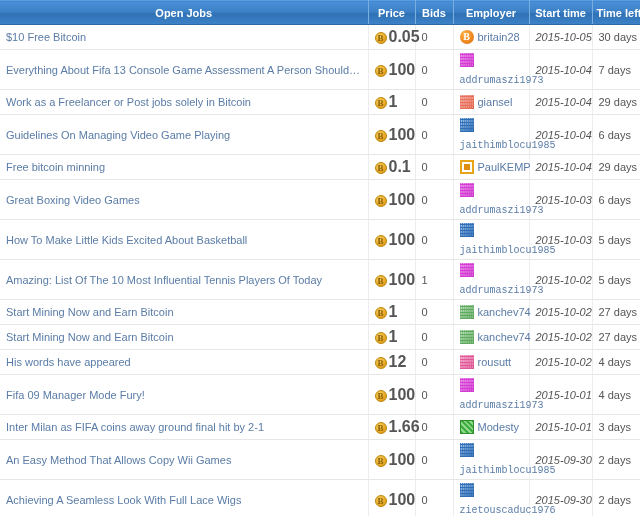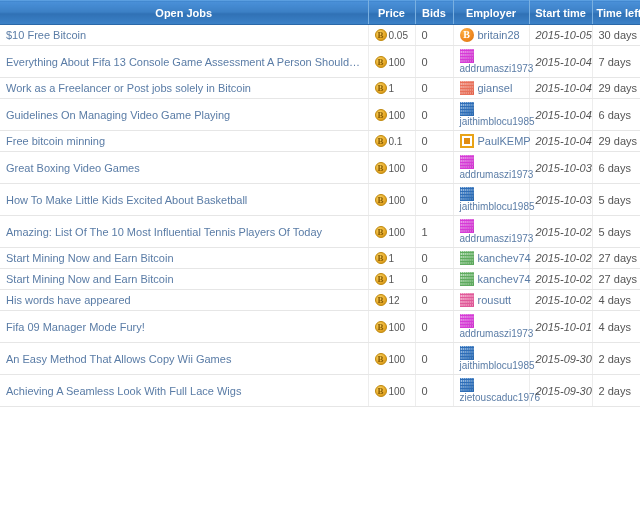--- a/index.html
+++ b/index.html
@@ -108,33 +108,34 @@
     content: "B";
     position: absolute;
     left: 0; right: 0; top: -1px;
     text-align: center;
     font-family: "Liberation Serif", serif;
     font-size: 9px;
     font-weight: bold;
     color: #8a5f06;
     line-height: 12px;
   }
-  .price-val { font-size: 10px; }
+  .price-val { font-size: 16px; font-weight: bold; }
 
   
   .emp-inline {
     display: flex;
     align-items: center;
     gap: 4px;
   }
   .emp-stacked {
     display: flex;
     flex-direction: column;
     align-items: flex-start;
-    gap: 0px;
+    gap: 8px;
+    font-family: Liberation Mono, monospace;
   }
   .avatar {
     width: 14px;
     height: 14px;
     flex: 0 0 14px;
     background-color: #ffffff;
     background-repeat: no-repeat;
     image-rendering: pixelated;
   }
   .emp-name {
@@ -385,20 +386,33 @@
         <td class="cell-employer col-emp">
           <div class="emp-stacked">
             <div class="avatar av-magenta"></div>
             <span class="emp-name">addrumaszi1973</span>
           </div>
         </td>
         <td class="cell-start col-start">2015-10-01</td>
         <td class="cell-left col-left">4 days</td>
       </tr>
       <tr>
+        <td class="cell-title col-title">Inter Milan as FIFA coins away ground final hit by 2-1</td>
+        <td class="cell-price col-price"><span class="coin"></span><span class="price-val">1.66</span></td>
+        <td class="cell-bids col-bids">0</td>
+        <td class="cell-employer col-emp">
+          <div class="emp-inline">
+            <div class="avatar av-green-icon"></div>
+            <span class="emp-name">Modesty</span>
+          </div>
+        </td>
+        <td class="cell-start col-start">2015-10-01</td>
+        <td class="cell-left col-left">3 days</td>
+      </tr>
+      <tr>
         <td class="cell-title col-title">An Easy Method That Allows Copy Wii Games</td>
         <td class="cell-price col-price"><span class="coin"></span><span class="price-val">100</span></td>
         <td class="cell-bids col-bids">0</td>
         <td class="cell-employer col-emp">
           <div class="emp-stacked">
             <div class="avatar av-blue"></div>
             <span class="emp-name">jaithimblocu1985</span>
           </div>
         </td>
         <td class="cell-start col-start">2015-09-30</td>

